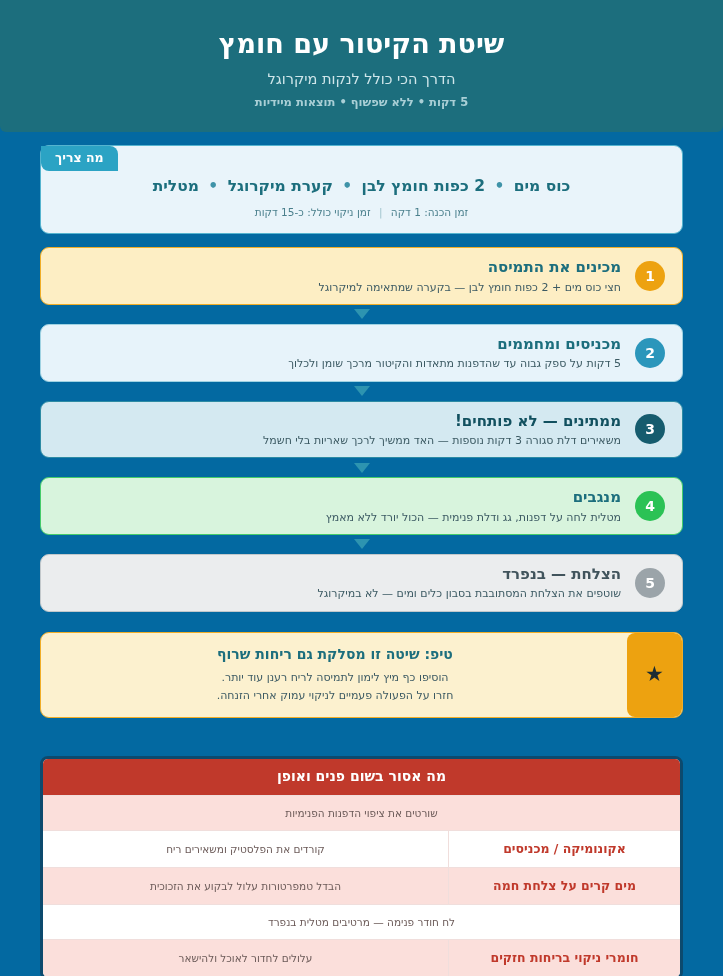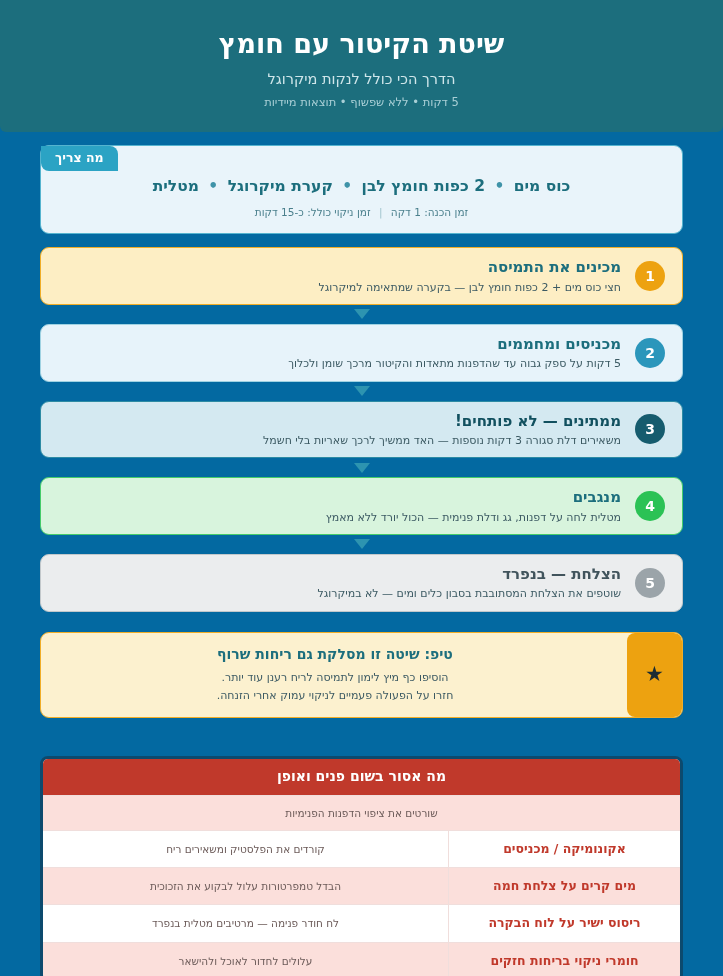--- a/index.html
+++ b/index.html
@@ -51,20 +51,21 @@
     color: #cfe6ea;
     font-size: 14.5px;
     font-weight: normal;
     line-height: 1.3;
     margin-bottom: 6px;
   }
   .header-meta {
     color: #a9cfd6;
     font-size: 11.5px;
     line-height: 1.3;
+    font-weight: bold;
   }
 
   
   .body-wrap {
     flex: 1 1 auto;
     padding: 13px 40px 0 40px;
     display: flex;
     flex-direction: column;
   }
 
@@ -403,21 +404,20 @@
         <div class="warn-key">אקונומיקה / מכניסים</div>
         <div class="warn-val">קורדים את הפלסטיק ומשאירים ריח</div>
       </div>
 
       <div class="warn-row odd">
         <div class="warn-key">מים קרים על צלחת חמה</div>
         <div class="warn-val">הבדל טמפרטורות עלול לבקוע את הזכוכית</div>
       </div>
 
       <div class="warn-row even">
-        <div class="warn-key">ריסוס ישיר על לוח הבקרה</div>
         <div class="warn-val">לח חודר פנימה — מרטיבים מטלית בנפרד</div>
       </div>
 
       <div class="warn-row odd">
         <div class="warn-key">חומרי ניקוי בריחות חזקים</div>
         <div class="warn-val">עלולים לחדור לאוכל ולהישאר</div>
       </div>
     </div>
 
   </div>

